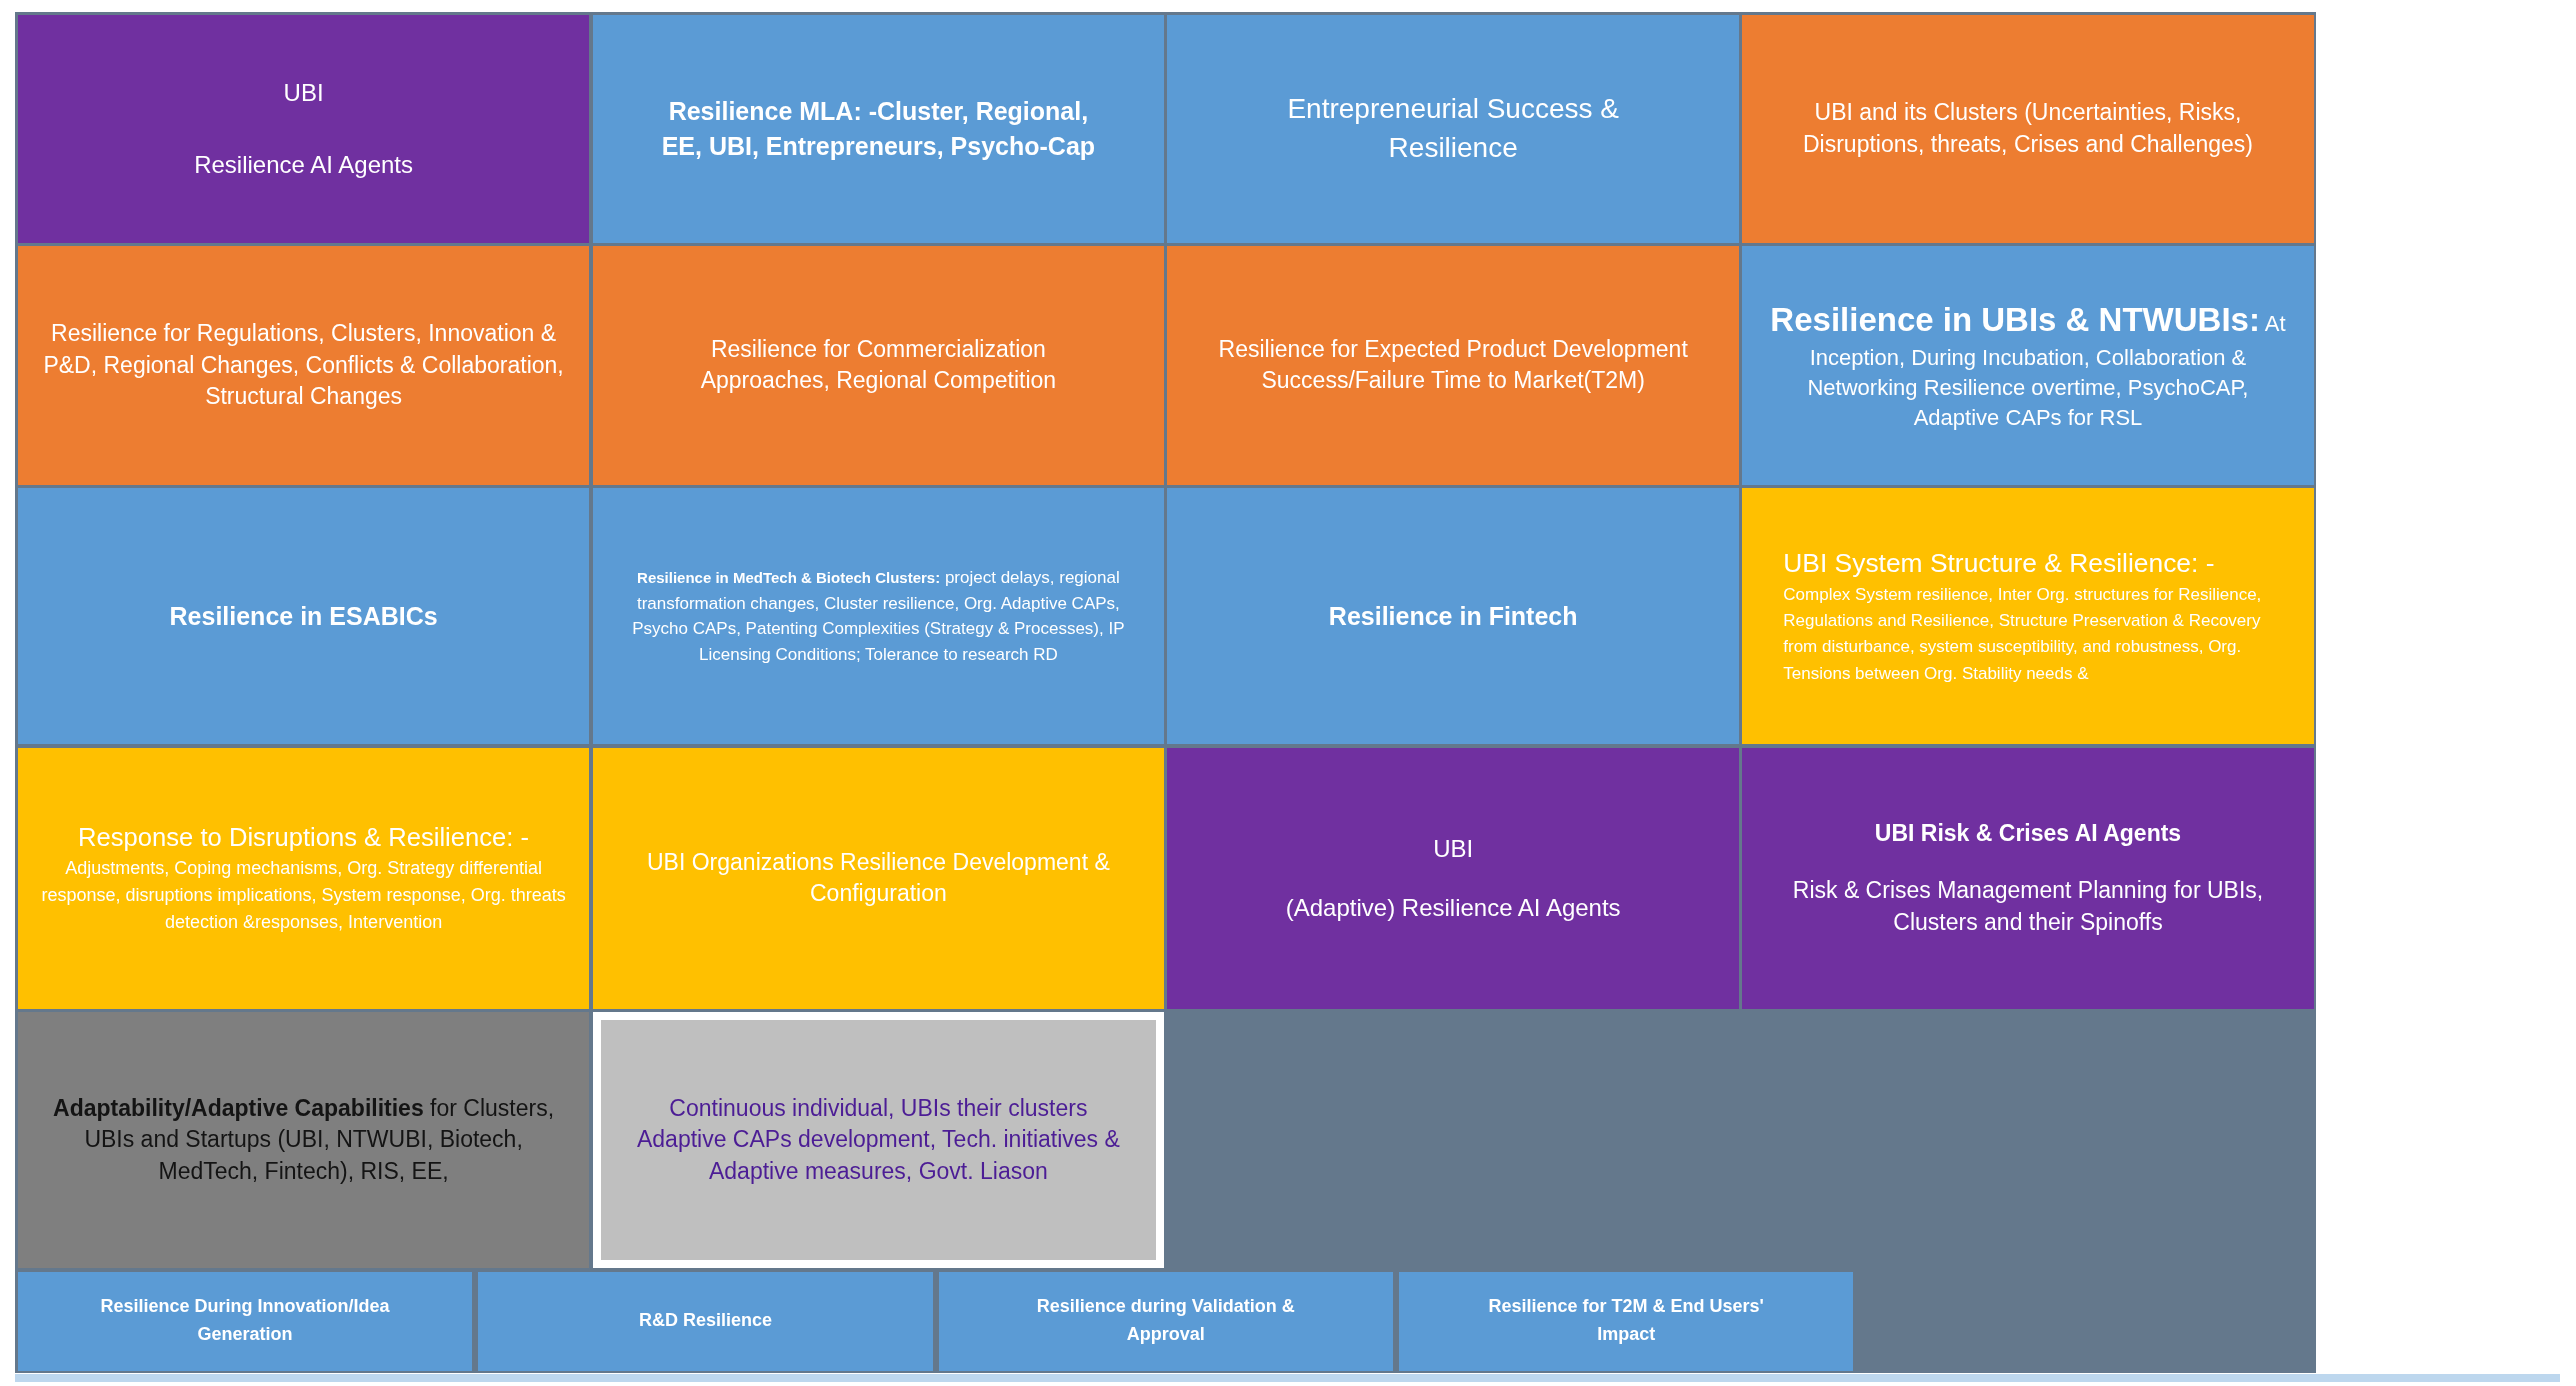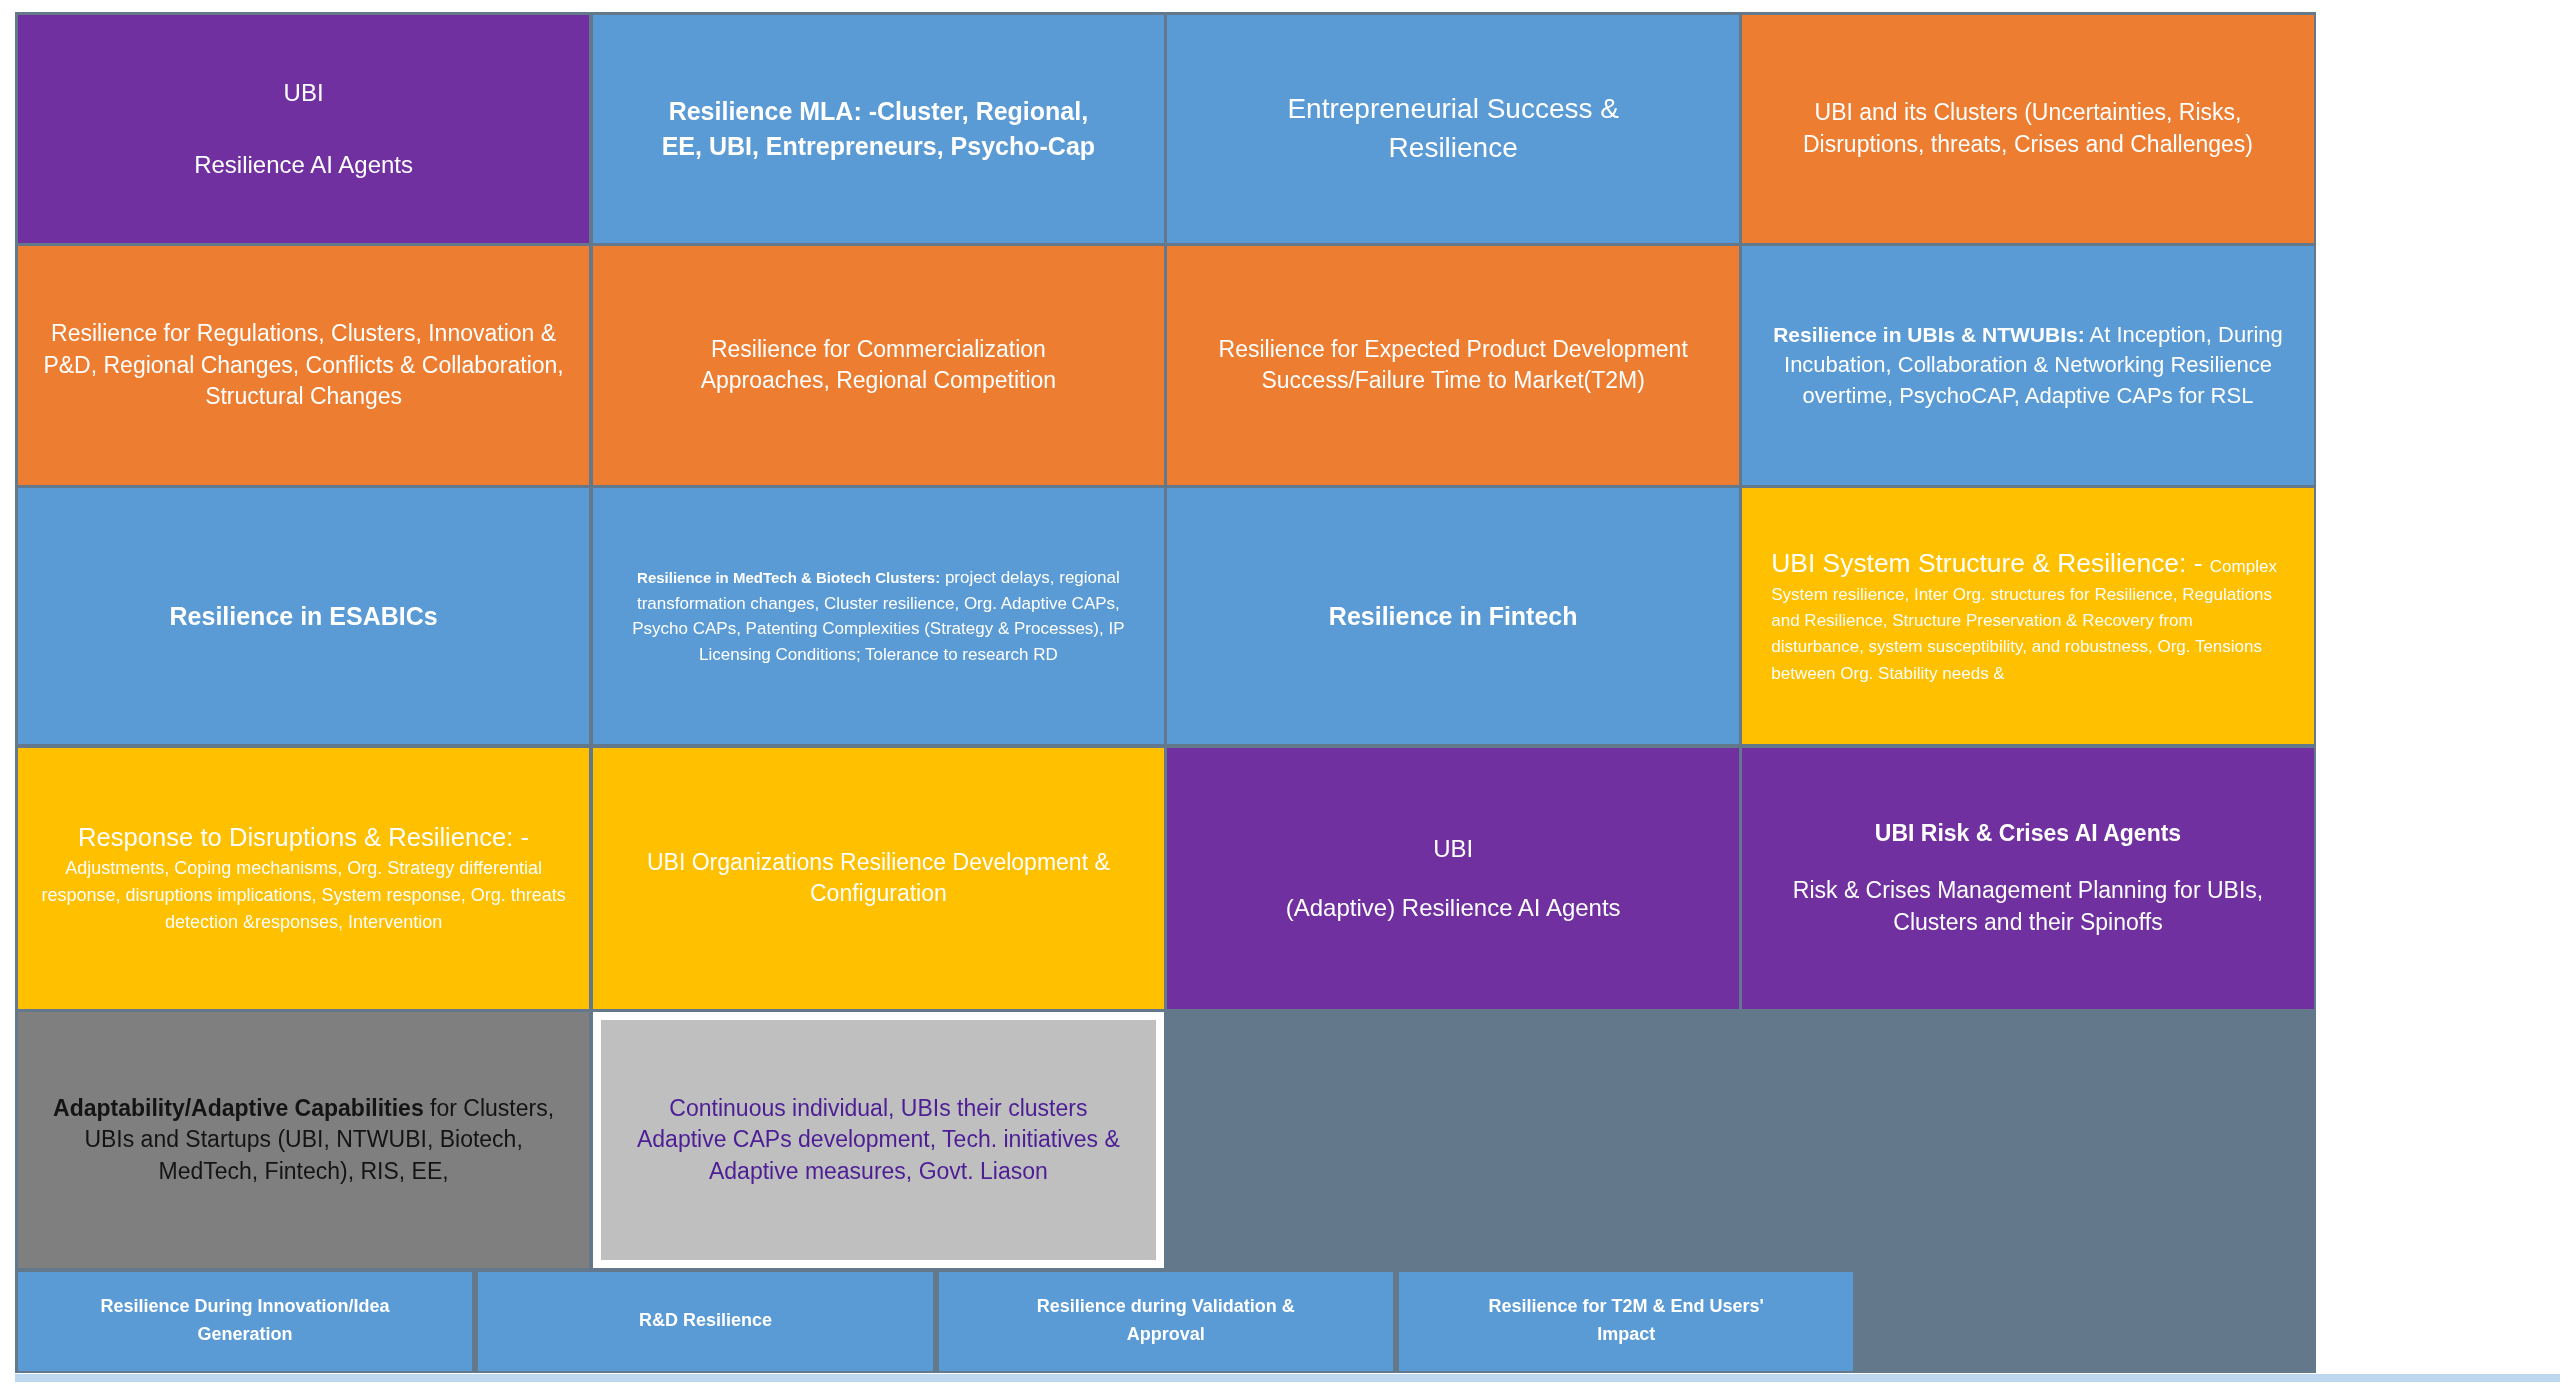--- a/index.html
+++ b/index.html
@@ -29,34 +29,34 @@
   .p  {background:#7030A0;}
   .bl {background:#5B9BD5;}
   .or {background:#ED7D31;}
   .gb {background:#8496B0;color:#141414;font-weight:700;}
   .ye {background:#FFC000;}
   .dg {background:#7F7F7F;color:#141414;}
   .lg {background:#BFBFBF;color:#4c1d95;border:8.5px solid #ffffff;}
   .bold{font-weight:700;}
   .gap-lg{margin-top:39px !important;}
   .gap-md{margin-top:25.6px !important;}
-  .left{align-items:flex-start;text-align:left;padding-left:29px;padding-right:25.6px;}
+  .left{align-items:flex-start;text-align:left;padding-left:41px;padding-right:25.6px;}
 
   .r1c1 p{font-size:24px;}
   .r1c2{font-weight:700;}
   .r1c2 p{max-width:460px;font-size:25px;}
   .r1c3 p{max-width:443px;font-size:28px;}
   .r1c4{border:3.4px solid #46586B;}
   .r1c4 p{max-width:494px;font-size:25px;line-height:1.42;}
   .r2c1 p{max-width:477px;}
   .r2c2 p{max-width:554px;}
   .r2c3 p{max-width:367px;}
   .r2c4 p{max-width:477px;}
   .r3c1 p{max-width:563px;font-size:22px;}
-  .r3c1 .bold{font-size:21px;}
+  .r3c1 .bold{font-size:33px;}
   .r3c2 p{font-size:25px;font-weight:700;}
   .r3c3 p{max-width:528px;font-size:17px;line-height:1.5;}
   .r3c3 .bold{font-size:15px;}
   .r3c4 p{font-size:25px;font-weight:700;}
   .r4c1 p{font-size:17px;line-height:1.55;}
   .r4c1 .hd{font-size:26.4px;line-height:1.35;}
   .r4c2 p{max-width:460px;}
   .r4c3 p{max-width:546px;font-size:18px;line-height:1.5;}
   .r4c3 .hd{font-size:25.6px;line-height:1.35;}
   .r4c4 p{max-width:494px;}

